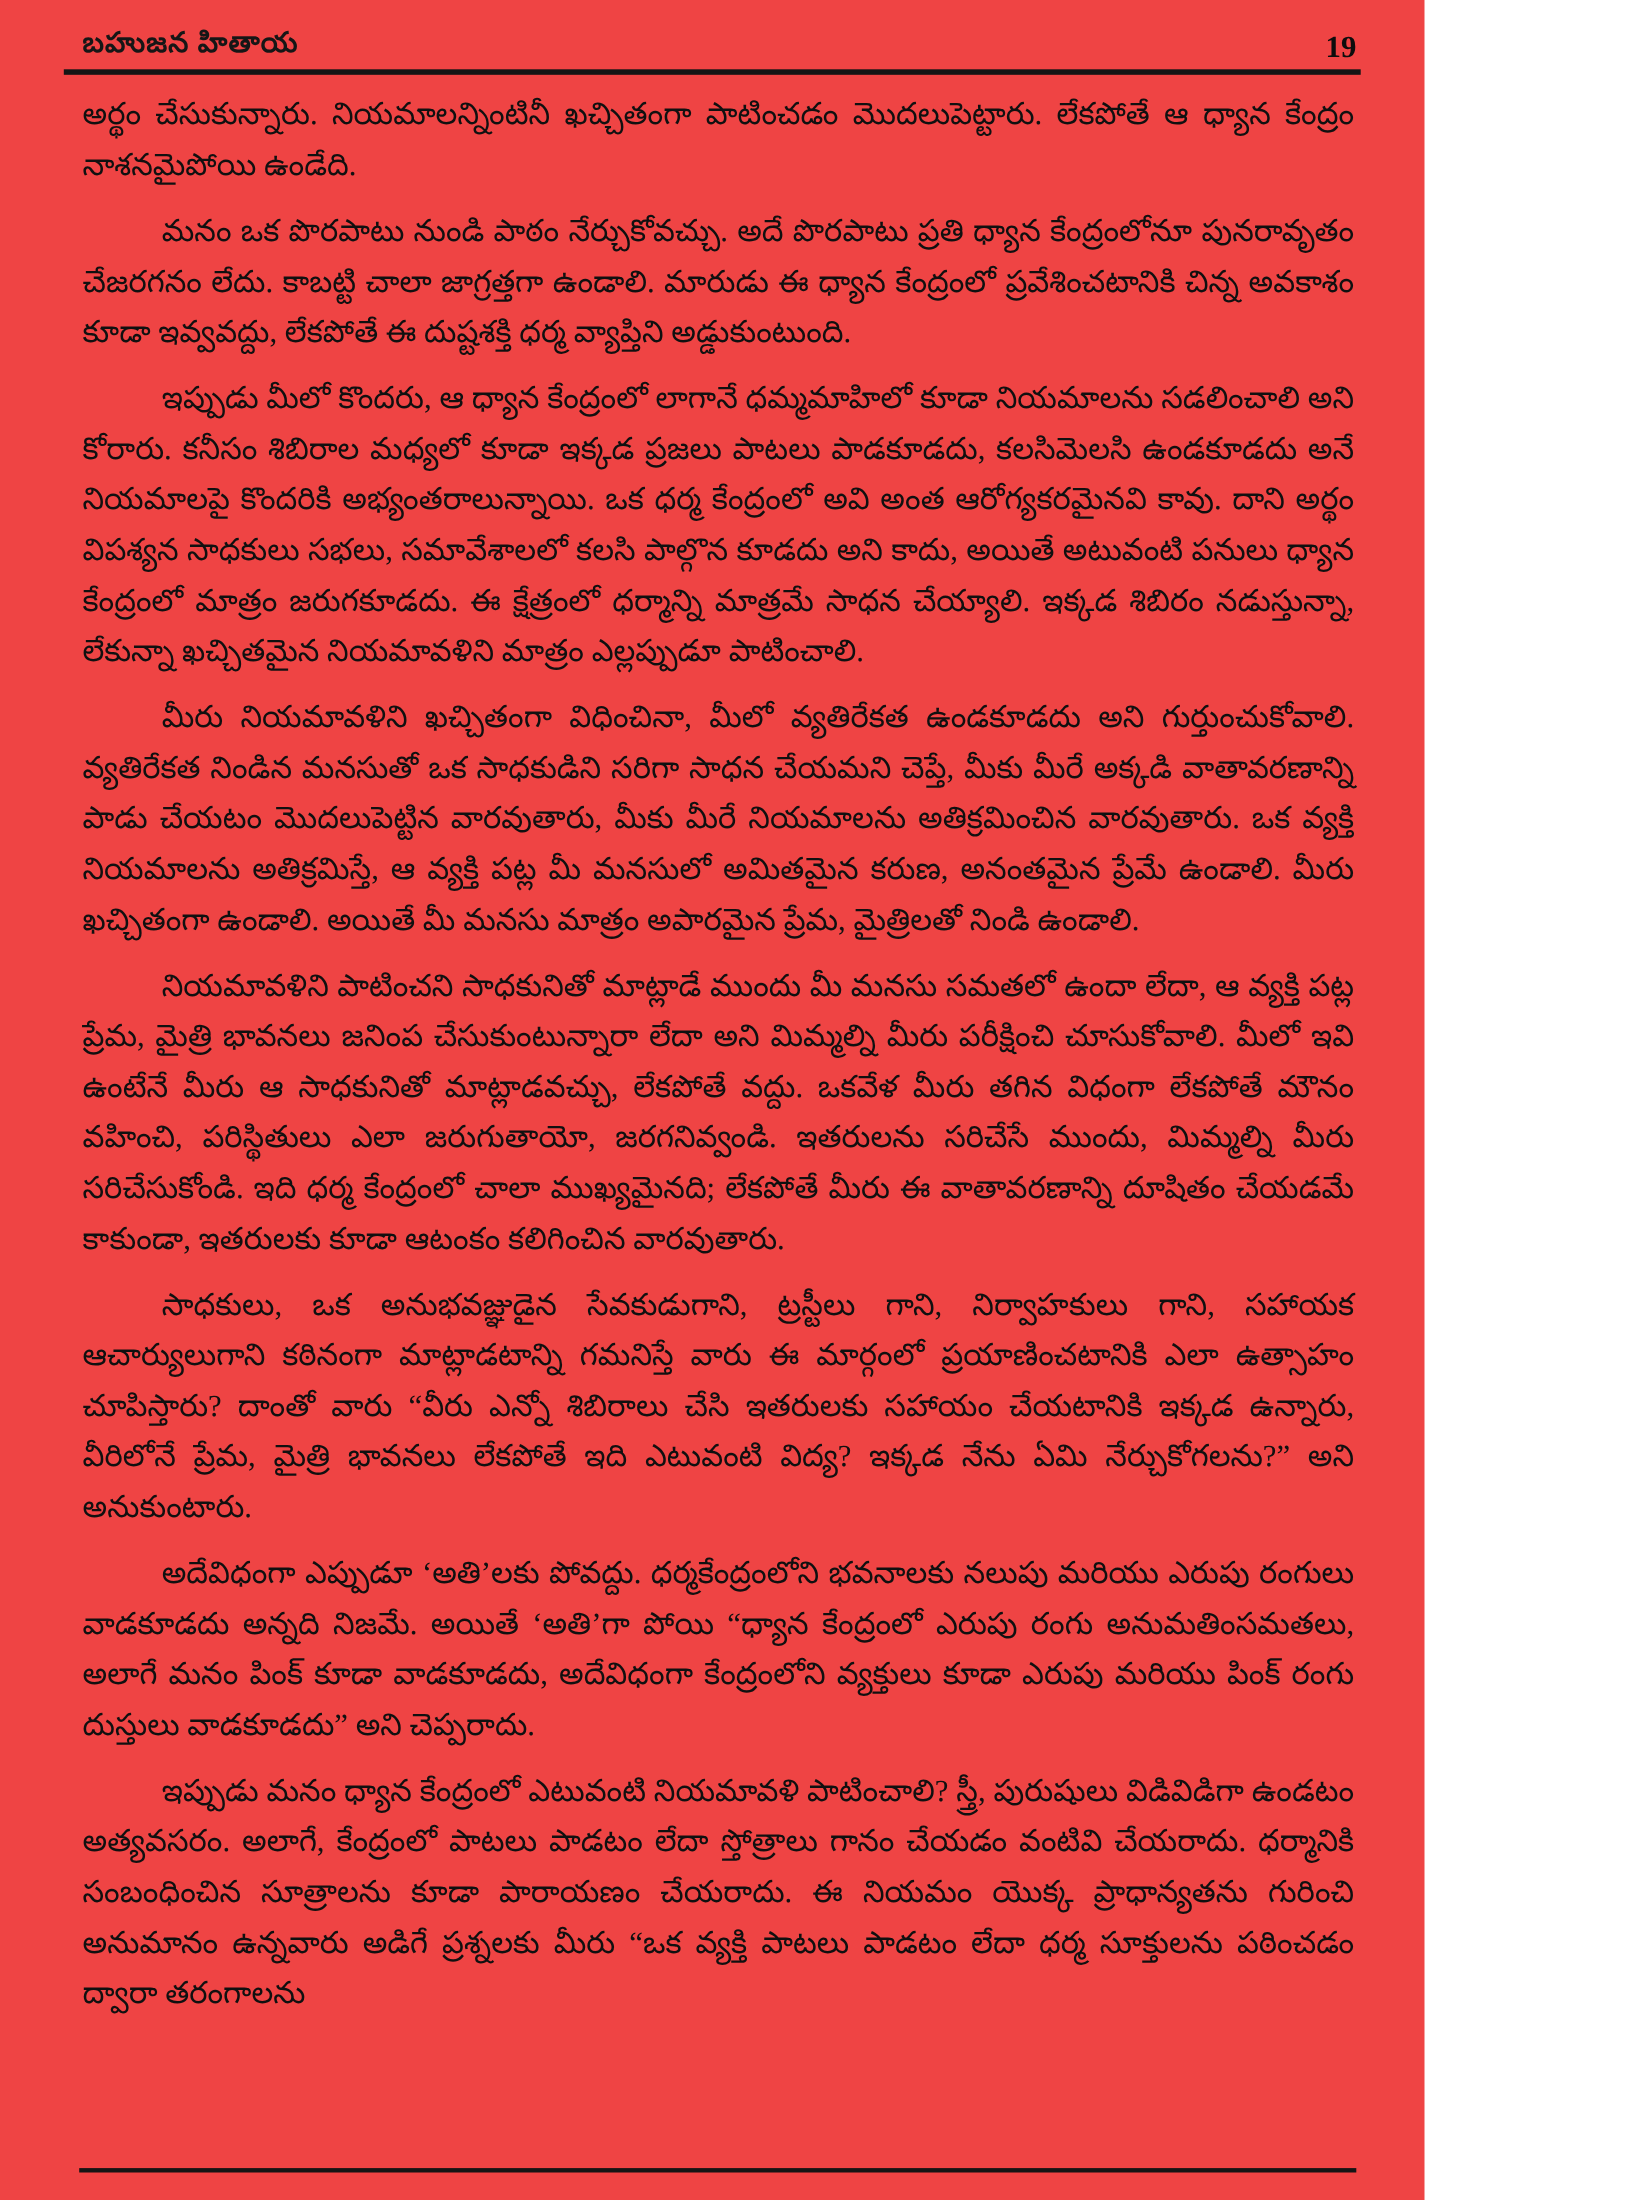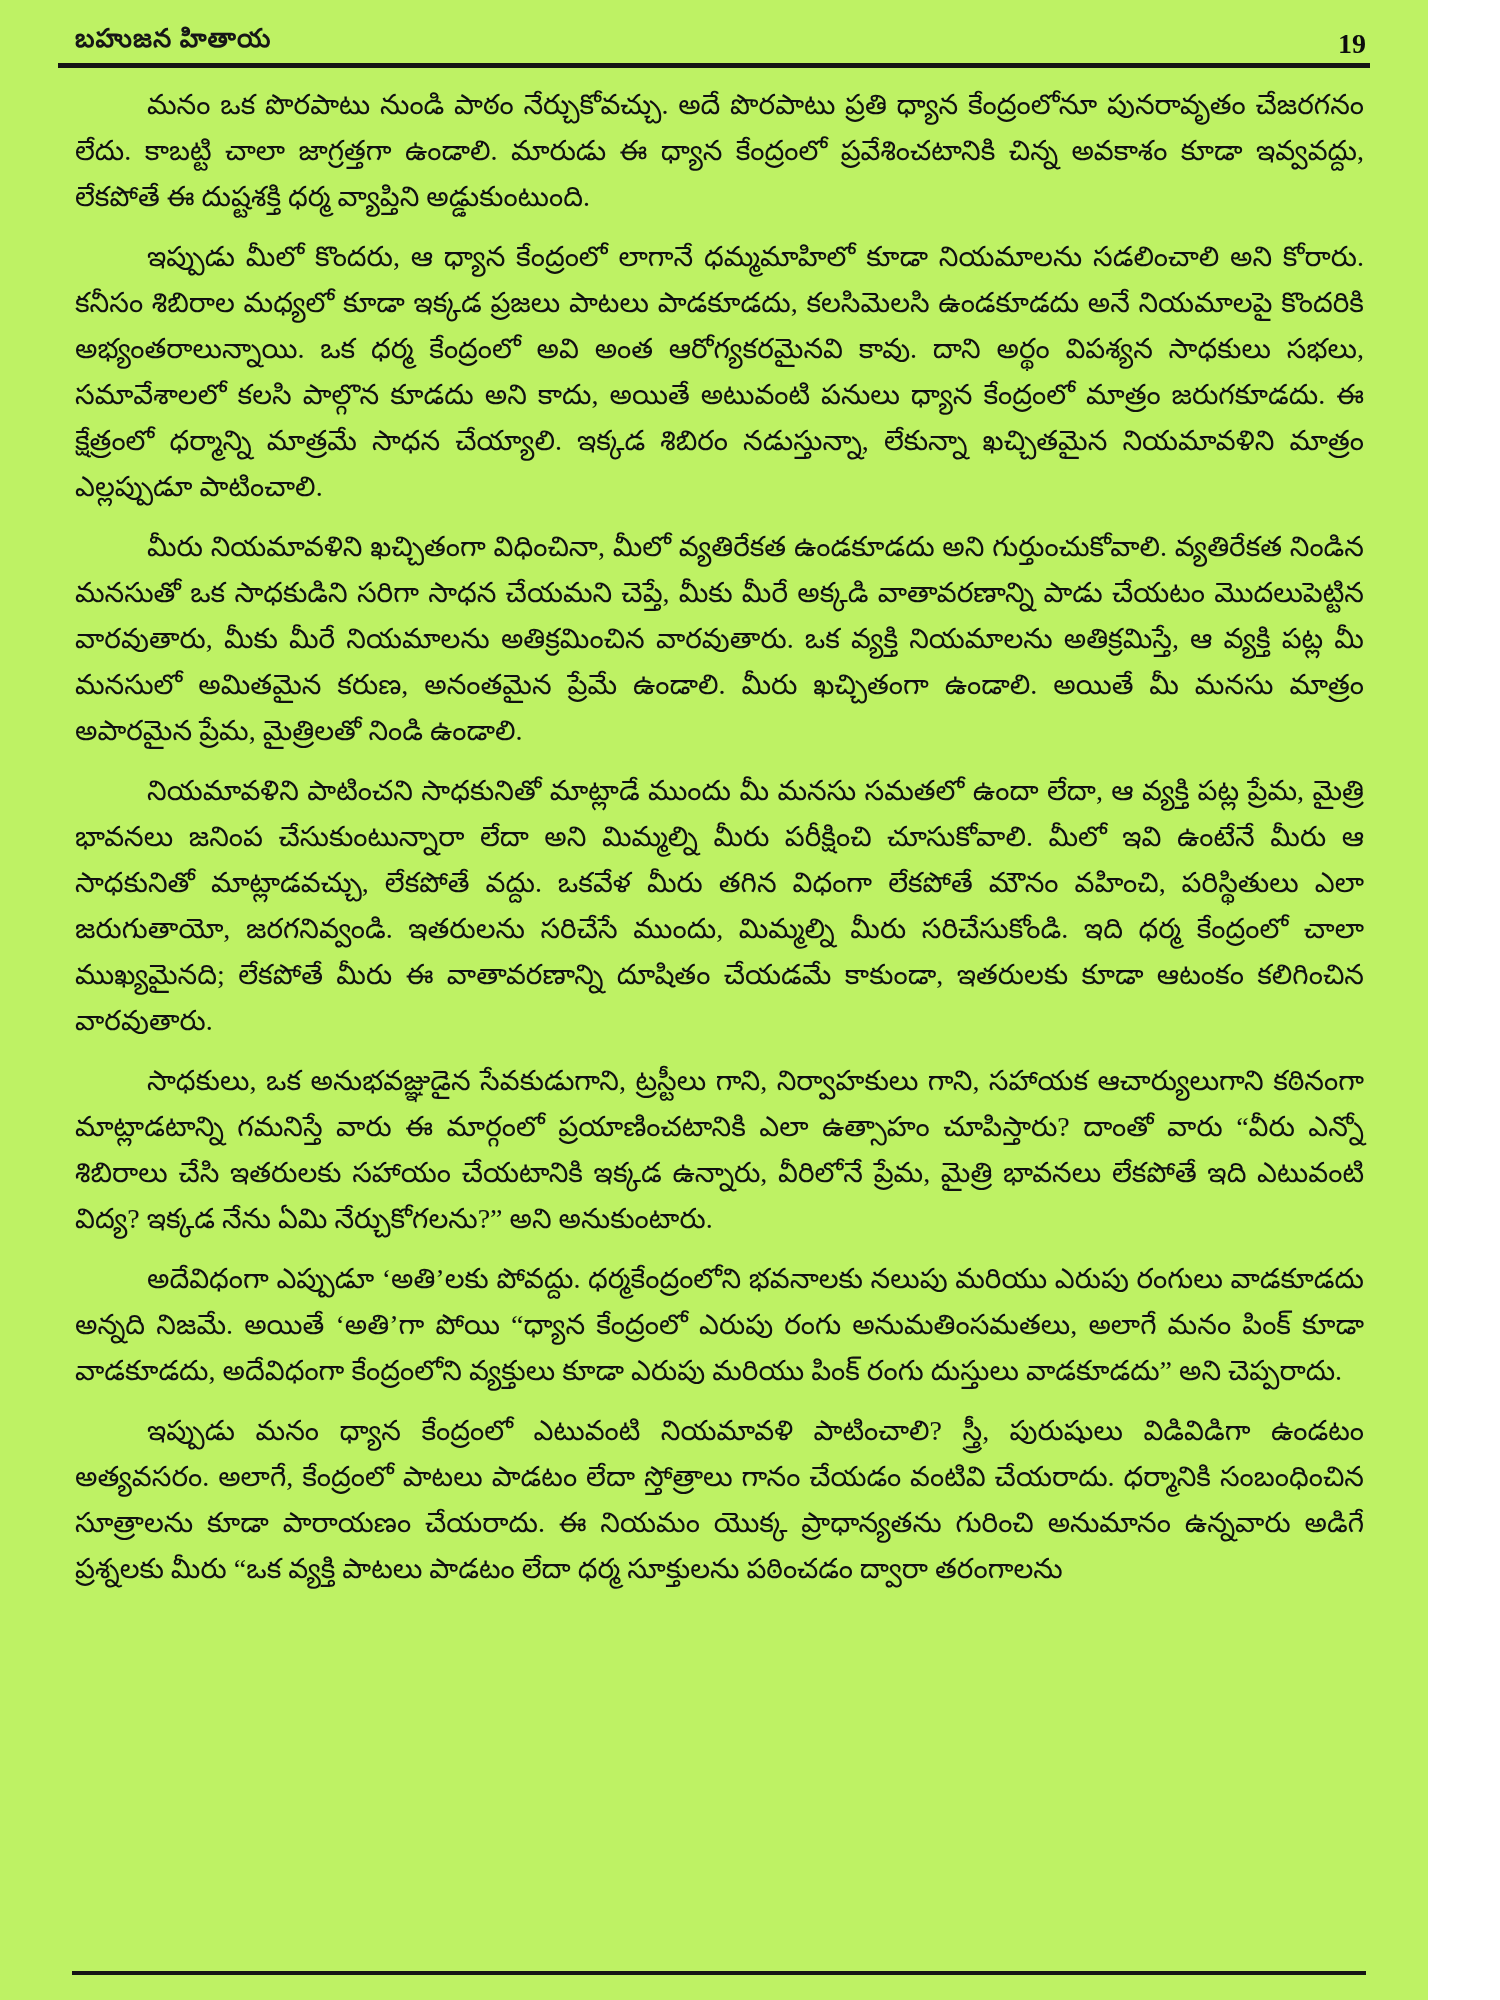--- a/index.html
+++ b/index.html
@@ -2,23 +2,23 @@
 <html lang="te"><head>
 <meta charset="utf-8">
 <style>
   html, body {
     margin: 0;
     padding: 0;
     background: #ffffff;
   }
   .page {
     position: relative;
-    width: 1428px;
+    width: 1295px;
     height: 2000px;
-    background: #bef264;
+    background: #ef4444;
     color: #111111;
     font-family: "Liberation Serif", "DejaVu Serif", serif;
     overflow: hidden;
     box-sizing: border-box;
   }
   .header {
     position: absolute;
     top: 24px;
     left: 75px;
     right: 62px;
@@ -79,20 +79,21 @@
 <div class="page">
 
   <div class="header">
     <span class="header-title">బహుజన హితాయ</span>
     <span class="header-page-number">19</span>
   </div>
 
   <div class="header-rule"></div>
 
   <div class="body-text">
+    <p class="no-indent">అర్థం చేసుకున్నారు. నియమాలన్నింటినీ ఖచ్చితంగా పాటించడం మొదలుపెట్టారు. లేకపోతే ఆ ధ్యాన కేంద్రం నాశనమైపోయి ఉండేది.</p>
     <p>మనం ఒక పొరపాటు నుండి పాఠం నేర్చుకోవచ్చు. అదే పొరపాటు ప్రతి ధ్యాన కేంద్రంలోనూ పునరావృతం చేజరగనం లేదు. కాబట్టి చాలా జాగ్రత్తగా ఉండాలి. మారుడు ఈ ధ్యాన కేంద్రంలో ప్రవేశించటానికి చిన్న అవకాశం కూడా ఇవ్వవద్దు, లేకపోతే ఈ దుష్టశక్తి ధర్మ వ్యాప్తిని అడ్డుకుంటుంది.</p>
     <p>ఇప్పుడు మీలో కొందరు, ఆ ధ్యాన కేంద్రంలో లాగానే ధమ్మమాహిలో కూడా నియమాలను సడలించాలి అని కోరారు. కనీసం శిబిరాల మధ్యలో కూడా ఇక్కడ ప్రజలు పాటలు పాడకూడదు, కలసిమెలసి ఉండకూడదు అనే నియమాలపై కొందరికి అభ్యంతరాలున్నాయి. ఒక ధర్మ కేంద్రంలో అవి అంత ఆరోగ్యకరమైనవి కావు. దాని అర్థం విపశ్యన సాధకులు సభలు, సమావేశాలలో కలసి పాల్గొన కూడదు అని కాదు, అయితే అటువంటి పనులు ధ్యాన కేంద్రంలో మాత్రం జరుగకూడదు. ఈ క్షేత్రంలో ధర్మాన్ని మాత్రమే సాధన చేయ్యాలి. ఇక్కడ శిబిరం నడుస్తున్నా, లేకున్నా ఖచ్చితమైన నియమావళిని మాత్రం ఎల్లప్పుడూ పాటించాలి.</p>
     <p>మీరు నియమావళిని ఖచ్చితంగా విధించినా, మీలో వ్యతిరేకత ఉండకూడదు అని గుర్తుంచుకోవాలి. వ్యతిరేకత నిండిన మనసుతో ఒక సాధకుడిని సరిగా సాధన చేయమని చెప్తే, మీకు మీరే అక్కడి వాతావరణాన్ని పాడు చేయటం మొదలుపెట్టిన వారవుతారు, మీకు మీరే నియమాలను అతిక్రమించిన వారవుతారు. ఒక వ్యక్తి నియమాలను అతిక్రమిస్తే, ఆ వ్యక్తి పట్ల మీ మనసులో అమితమైన కరుణ, అనంతమైన ప్రేమే ఉండాలి. మీరు ఖచ్చితంగా ఉండాలి. అయితే మీ మనసు మాత్రం అపారమైన ప్రేమ, మైత్రిలతో నిండి ఉండాలి.</p>
     <p>నియమావళిని పాటించని సాధకునితో మాట్లాడే ముందు మీ మనసు సమతలో ఉందా లేదా, ఆ వ్యక్తి పట్ల ప్రేమ, మైత్రి భావనలు జనింప చేసుకుంటున్నారా లేదా అని మిమ్మల్ని మీరు పరీక్షించి చూసుకోవాలి. మీలో ఇవి ఉంటేనే మీరు ఆ సాధకునితో మాట్లాడవచ్చు, లేకపోతే వద్దు. ఒకవేళ మీరు తగిన విధంగా లేకపోతే మౌనం వహించి, పరిస్థితులు ఎలా జరుగుతాయో, జరగనివ్వండి. ఇతరులను సరిచేసే ముందు, మిమ్మల్ని మీరు సరిచేసుకోండి. ఇది ధర్మ కేంద్రంలో చాలా ముఖ్యమైనది; లేకపోతే మీరు ఈ వాతావరణాన్ని దూషితం చేయడమే కాకుండా, ఇతరులకు కూడా ఆటంకం కలిగించిన వారవుతారు.</p>
     <p>సాధకులు, ఒక అనుభవజ్ఞుడైన సేవకుడుగాని, ట్రస్టీలు గాని, నిర్వాహకులు గాని, సహాయక ఆచార్యులుగాని కఠినంగా మాట్లాడటాన్ని గమనిస్తే వారు ఈ మార్గంలో ప్రయాణించటానికి ఎలా ఉత్సాహం చూపిస్తారు? దాంతో వారు “వీరు ఎన్నో శిబిరాలు చేసి ఇతరులకు సహాయం చేయటానికి ఇక్కడ ఉన్నారు, వీరిలోనే ప్రేమ, మైత్రి భావనలు లేకపోతే ఇది ఎటువంటి విద్య? ఇక్కడ నేను ఏమి నేర్చుకోగలను?” అని అనుకుంటారు.</p>
     <p>అదేవిధంగా ఎప్పుడూ ‘అతి’లకు పోవద్దు. ధర్మకేంద్రంలోని భవనాలకు నలుపు మరియు ఎరుపు రంగులు వాడకూడదు అన్నది నిజమే. అయితే ‘అతి’గా పోయి “ధ్యాన కేంద్రంలో ఎరుపు రంగు అనుమతింసమతలు, అలాగే మనం పింక్ కూడా వాడకూడదు, అదేవిధంగా కేంద్రంలోని వ్యక్తులు కూడా ఎరుపు మరియు పింక్ రంగు దుస్తులు వాడకూడదు” అని చెప్పరాదు.</p>
     <p>ఇప్పుడు మనం ధ్యాన కేంద్రంలో ఎటువంటి నియమావళి పాటించాలి? స్త్రీ, పురుషులు విడివిడిగా ఉండటం అత్యవసరం. అలాగే, కేంద్రంలో పాటలు పాడటం లేదా స్తోత్రాలు గానం చేయడం వంటివి చేయరాదు. ధర్మానికి సంబంధించిన సూత్రాలను కూడా పారాయణం చేయరాదు. ఈ నియమం యొక్క ప్రాధాన్యతను గురించి అనుమానం ఉన్నవారు అడిగే ప్రశ్నలకు మీరు “ఒక వ్యక్తి పాటలు పాడటం లేదా ధర్మ సూక్తులను పఠించడం ద్వారా తరంగాలను</p>
   </div>
 
   <div class="footer-rule"></div>

